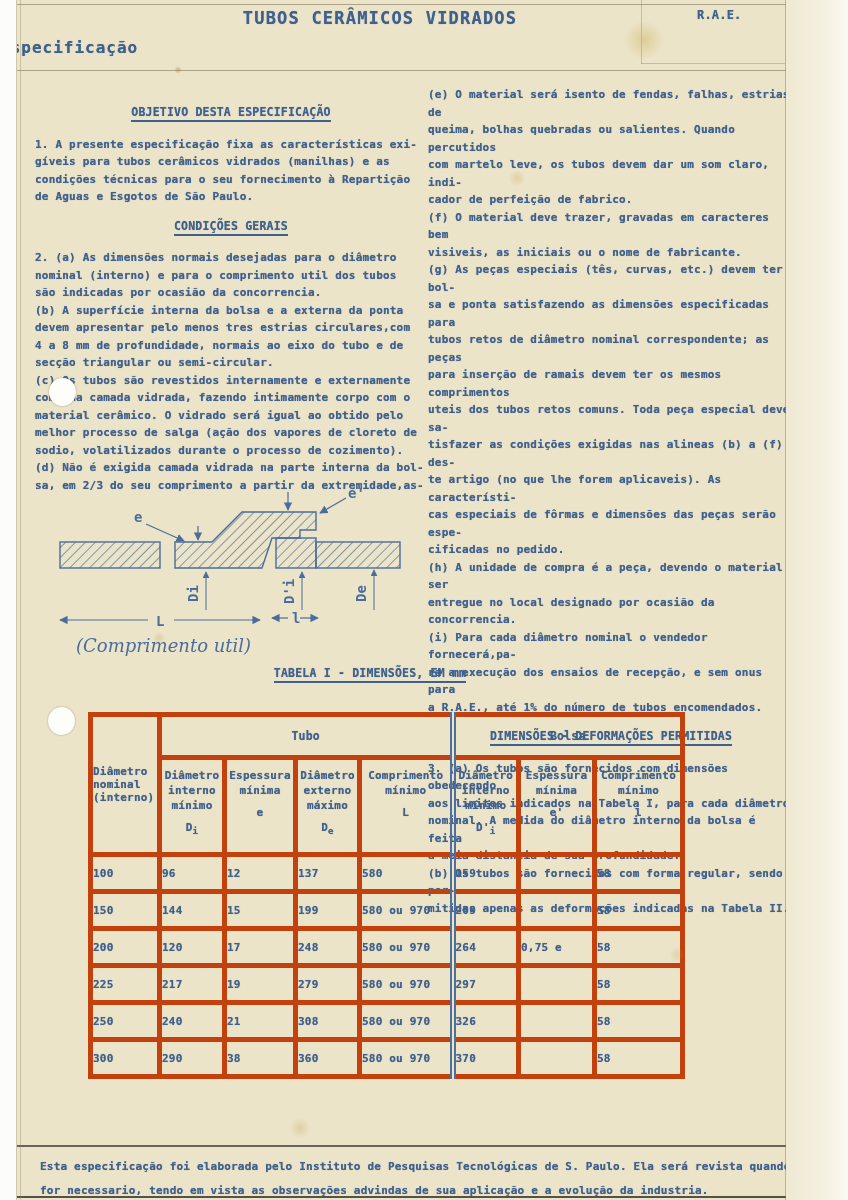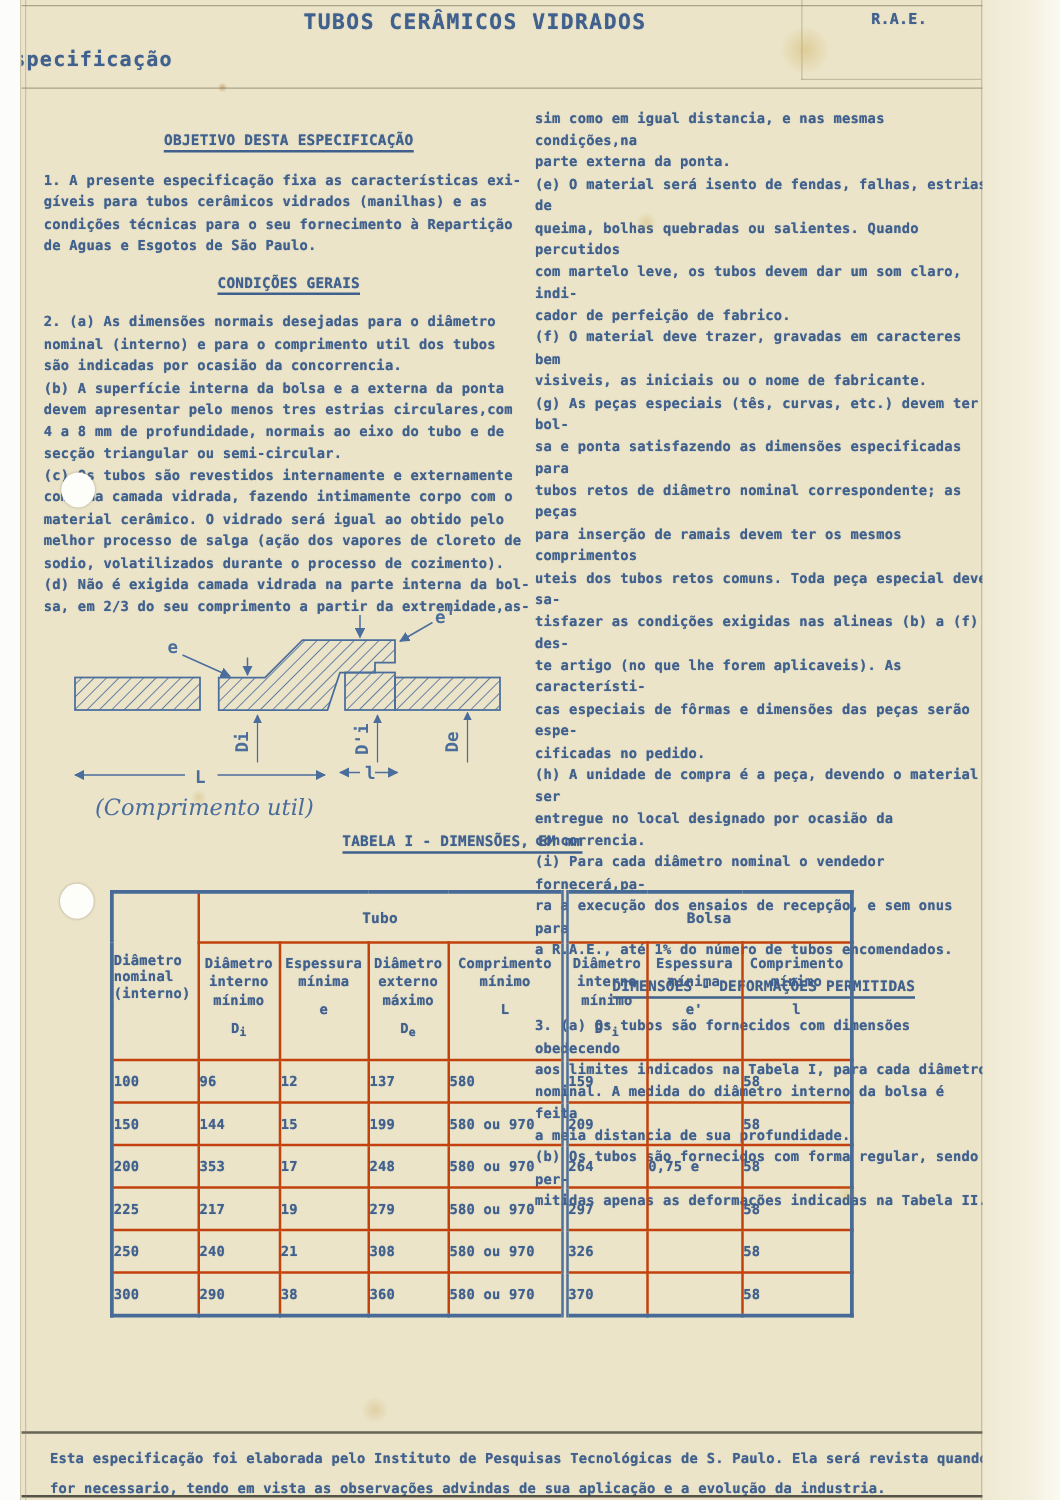--- a/index.html
+++ b/index.html
@@ -47,21 +47,21 @@
   .mt{margin-top:12px;}
   .diagram-wrap{position:absolute;left:48px;top:480px;width:370px;height:185px;}
   svg text{font-family:"DejaVu Sans Mono",monospace;font-weight:bold;fill:#4a6d9c;font-size:14px;}
   svg .cap{font-family:"DejaVu Serif",serif;font-style:italic;font-weight:normal;font-size:18px;fill:#4a6d9c;}
   .tbl-title{position:absolute;left:130px;top:666px;width:480px;text-align:center;font-size:11.5px;}
   .tbl-title span{border-bottom:2px solid currentColor;padding-bottom:1px;}
   
   table.dim{position:absolute;left:88px;top:712px;border-collapse:collapse;table-layout:fixed;
      color:#40608d;font-weight:bold;font-size:11px;letter-spacing:.2px;
      text-shadow:0 0 .7px rgba(64,96,141,.7);}
-  table.dim th,table.dim td{border:2px solid #c2410c;padding:0;}
+  table.dim th,table.dim td{border:5px solid #c2410c;padding:0;}
   table.dim{border:3px solid #476a97;}
   .grp{height:38px;text-align:center;font-size:11.5px;font-weight:bold;}
   th.sub{height:92px;vertical-align:top;text-align:center;font-weight:bold;}
   th.nominal{vertical-align:middle;text-align:left;padding-left:5px;white-space:pre-line;font-weight:bold;}
   .hlbl{white-space:pre-line;margin-top:8px;line-height:15px;}
   .hsym{margin-top:8px;}
   td{height:32px;text-align:left;margin-top:48px;}
   .dbl{border-left:6px double #4f6f9c !important;}
   .footer{position:absolute;left:40px;top:1155px;width:780px;font-size:11px;line-height:24px;white-space:pre-line;}
 </style>
@@ -96,22 +96,20 @@
     <p class="p">(c) Os tubos são revestidos internamente e externamente
 com uma camada vidrada, fazendo intimamente corpo com o
 material cerâmico. O vidrado será igual ao obtido pelo
 melhor processo de salga (ação dos vapores de cloreto de
 sodio, volatilizados durante o processo de cozimento).</p>
     <p class="p">(d) Não é exigida camada vidrada na parte interna da bol-
 sa, em 2/3 do seu comprimento a partir da extremidade,as-</p>
   </div>
 
   <div class="col col-right tw">
-    <p class="p">sim como em igual distancia, e nas mesmas condições,na
-parte externa da ponta.</p>
     <p class="p">(e) O material será isento de fendas, falhas, estrias de
 queima, bolhas quebradas ou salientes. Quando percutidos
 com martelo leve, os tubos devem dar um som claro, indi-
 cador de perfeição de fabrico.</p>
     <p class="p">(f) O material deve trazer, gravadas em caracteres bem
 visiveis, as iniciais ou o nome de fabricante.</p>
     <p class="p">(g) As peças especiais (tês, curvas, etc.) devem ter bol-
 sa e ponta satisfazendo as dimensões especificadas  para
 tubos retos de diâmetro nominal correspondente; as peças
 para inserção de ramais devem ter os mesmos comprimentos
@@ -258,21 +256,21 @@
           <td>144</td>
           <td>15</td>
           <td>199</td>
           <td>580 ou 970</td>
           <td class="dbl">209</td>
           <td></td>
           <td>58</td>
         </tr>
         <tr>
           <td>200</td>
-          <td>353</td>
+          <td>120</td>
           <td>17</td>
           <td>248</td>
           <td>580 ou 970</td>
           <td class="dbl">264</td>
           <td>0,75 e</td>
           <td>58</td>
         </tr>
         <tr>
           <td>225</td>
           <td>217</td>

